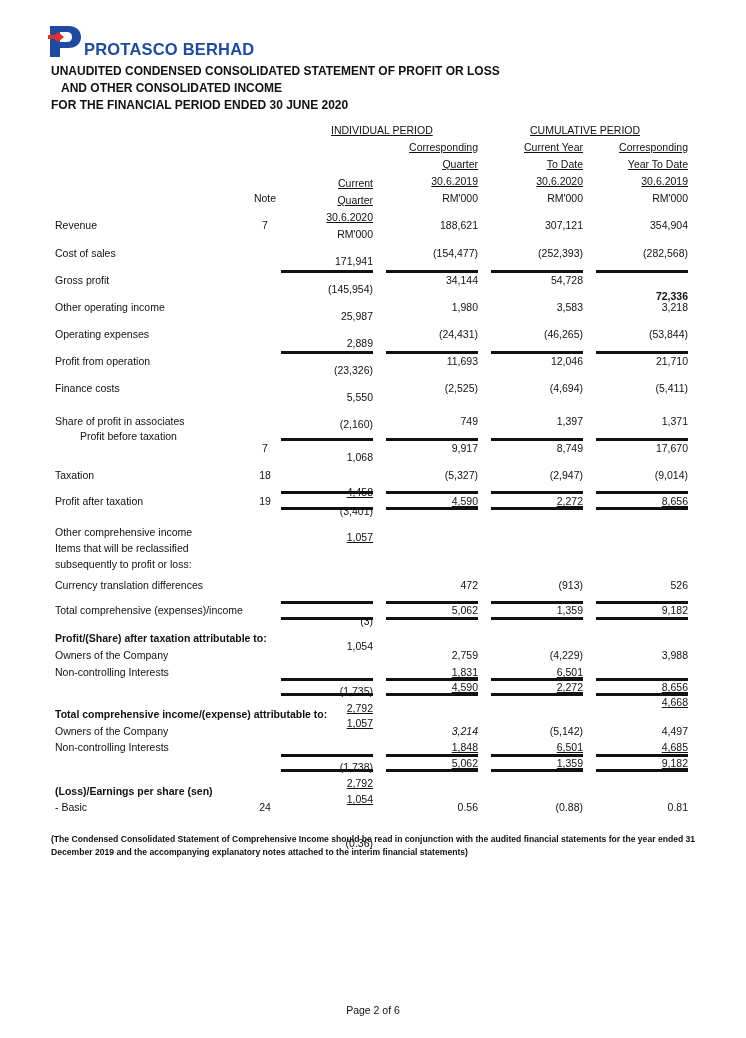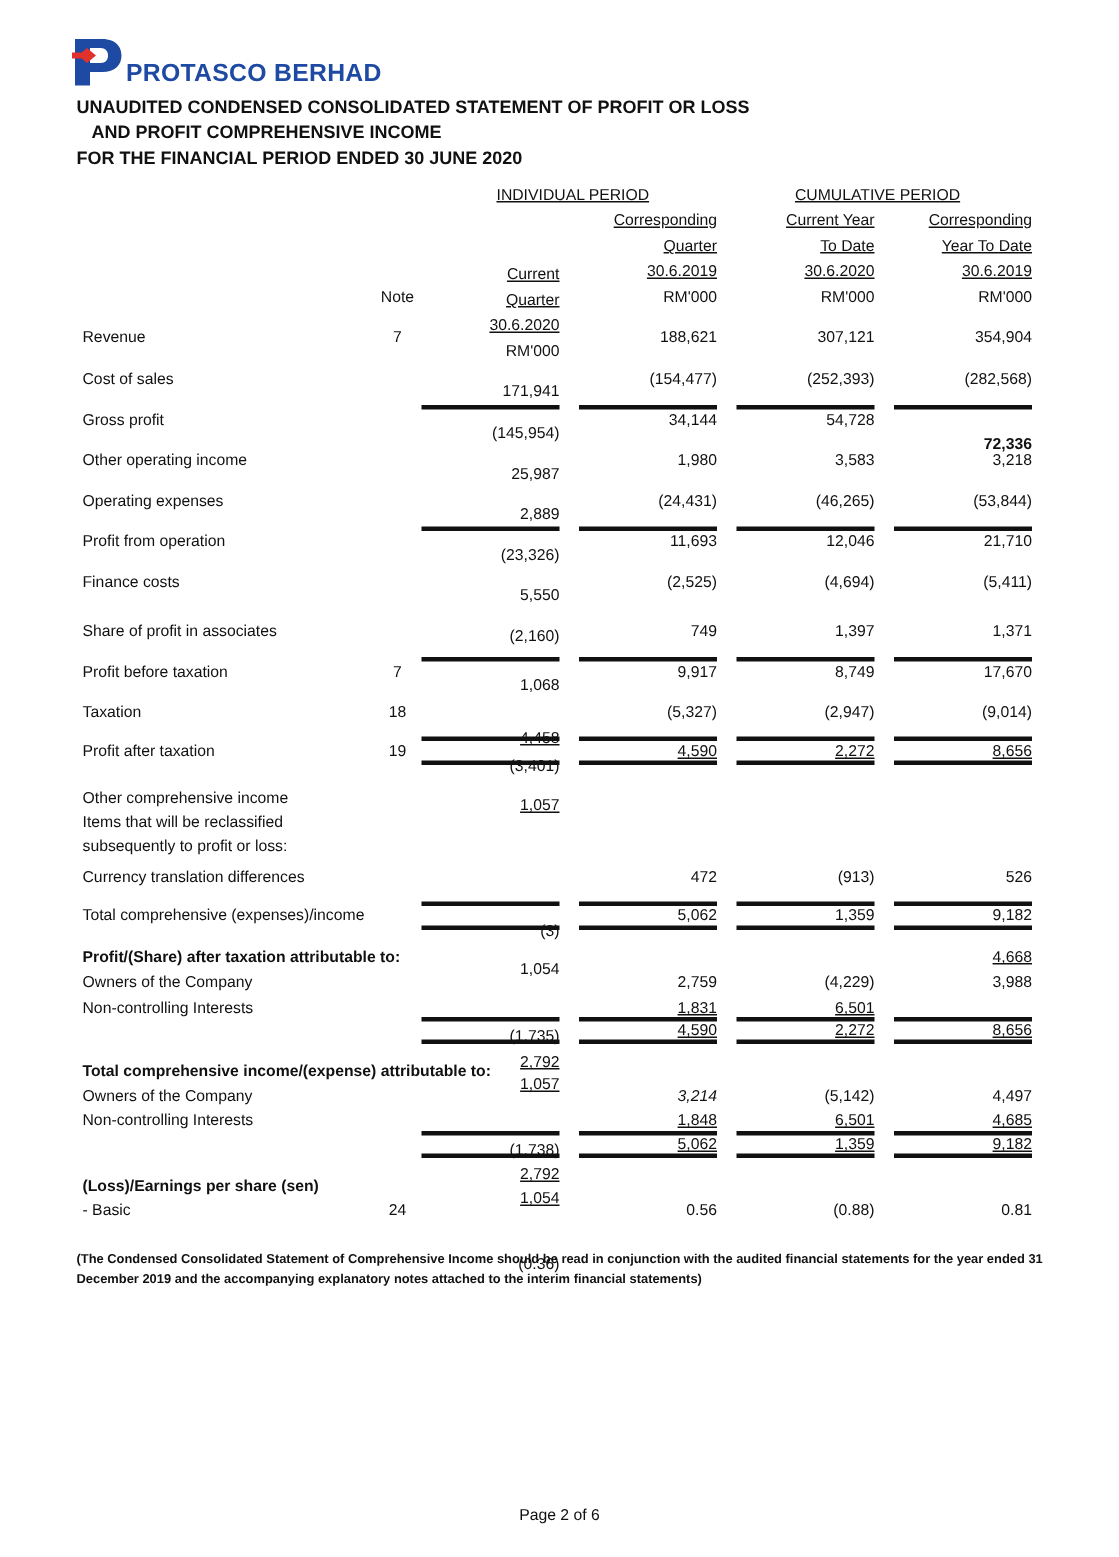--- a/index.html
+++ b/index.html
@@ -31,21 +31,21 @@
   <svg width="34" height="34" viewBox="0 0 34 34">
     <path d="M2 2 H20 C30 2 33 8 33 13 C33 19 29 24 20 24 H12 V33 H2 Z" fill="#1e4aa3"></path>
     <path d="M12 8 H19 C23 8 24 11 24 13 C24 15 23 18 19 18 H12 Z" fill="#ffffff"></path>
     <path d="M4 13 L10 8 L16 13 L10 18 Z" fill="#e0312b"></path>
     <rect x="0" y="11" width="6" height="4" fill="#e0312b"></rect>
   </svg>
 </div>
 <div class="abs company">PROTASCO BERHAD</div>
 
 <div class="abs title" style="top:64px;">UNAUDITED CONDENSED CONSOLIDATED STATEMENT OF PROFIT OR LOSS</div>
-<div class="abs title" style="top:81px; left:61px;">AND PROFIT COMPREHENSIVE INCOME</div>
+<div class="abs title" style="top:81px; left:61px;">AND OTHER CONSOLIDATED INCOME</div>
 <div class="abs title" style="top:98px;">FOR THE FINANCIAL PERIOD ENDED 30 JUNE 2020</div>
 
 <div class="abs hdr u" style="left:331px; top:124px;">INDIVIDUAL PERIOD</div>
 <div class="abs hdr u" style="left:530px; top:124px;">CUMULATIVE PERIOD</div>
 
 <div class="abs hdr num c1 u" style="top:141px;">Current</div>
 <div class="abs hdr num c2 u" style="top:141px;">Corresponding</div>
 <div class="abs hdr num c3 u" style="top:141px;">Current Year</div>
 <div class="abs hdr num c4 u" style="top:141px;">Corresponding</div>
 
@@ -122,21 +122,21 @@
 <div class="abs num c1" style="top:415px;">1,068</div>
 <div class="abs num c2" style="top:415px;">749</div>
 <div class="abs num c3" style="top:415px;">1,397</div>
 <div class="abs num c4" style="top:415px;">1,371</div>
 
 <div class="abs rule r1" style="top:438px;"></div>
 <div class="abs rule r2" style="top:438px;"></div>
 <div class="abs rule r3" style="top:438px;"></div>
 <div class="abs rule r4" style="top:438px;"></div>
 
-<div class="abs lbl" style="top:442px;">Profit before taxation</div>
+<div class="abs lbl" style="top:430px;margin-left:25px;">Profit before taxation</div>
 <div class="abs note" style="top:442px;">7</div>
 <div class="abs num c1" style="top:450px;text-decoration:underline;">4,458</div>
 <div class="abs num c2" style="top:442px;">9,917</div>
 <div class="abs num c3" style="top:442px;">8,749</div>
 <div class="abs num c4" style="top:442px;">17,670</div>
 
 <div class="abs lbl" style="top:469px;">Taxation</div>
 <div class="abs note" style="top:469px;">18</div>
 <div class="abs num c1" style="top:469px;">(3,401)</div>
 <div class="abs num c2" style="top:469px;">(5,327)</div>
@@ -191,21 +191,21 @@
 <div class="abs lbl" style="top:649px;">Owners of the Company</div>
 <div class="abs num c1" style="top:649px;">(1,735)</div>
 <div class="abs num c2" style="top:649px;">2,759</div>
 <div class="abs num c3" style="top:649px;">(4,229)</div>
 <div class="abs num c4" style="top:649px;">3,988</div>
 
 <div class="abs lbl" style="top:666px;">Non-controlling Interests</div>
 <div class="abs num c1 u" style="top:666px;">2,792</div>
 <div class="abs num c2 u" style="top:666px;">1,831</div>
 <div class="abs num c3 u" style="top:666px;">6,501</div>
-<div class="abs num c4 u" style="top:632px;">4,668</div>
+<div class="abs num c4 u" style="top:696px;">4,668</div>
 
 <div class="abs rule r1" style="top:678px;"></div>
 <div class="abs rule r2" style="top:678px;"></div>
 <div class="abs rule r3" style="top:678px;"></div>
 <div class="abs rule r4" style="top:678px;"></div>
 
 <div class="abs num c1 u" style="top:681px;">1,057</div>
 <div class="abs num c2 u" style="top:681px;">4,590</div>
 <div class="abs num c3 u" style="top:681px;">2,272</div>
 <div class="abs num c4 u" style="top:681px;">8,656</div>

